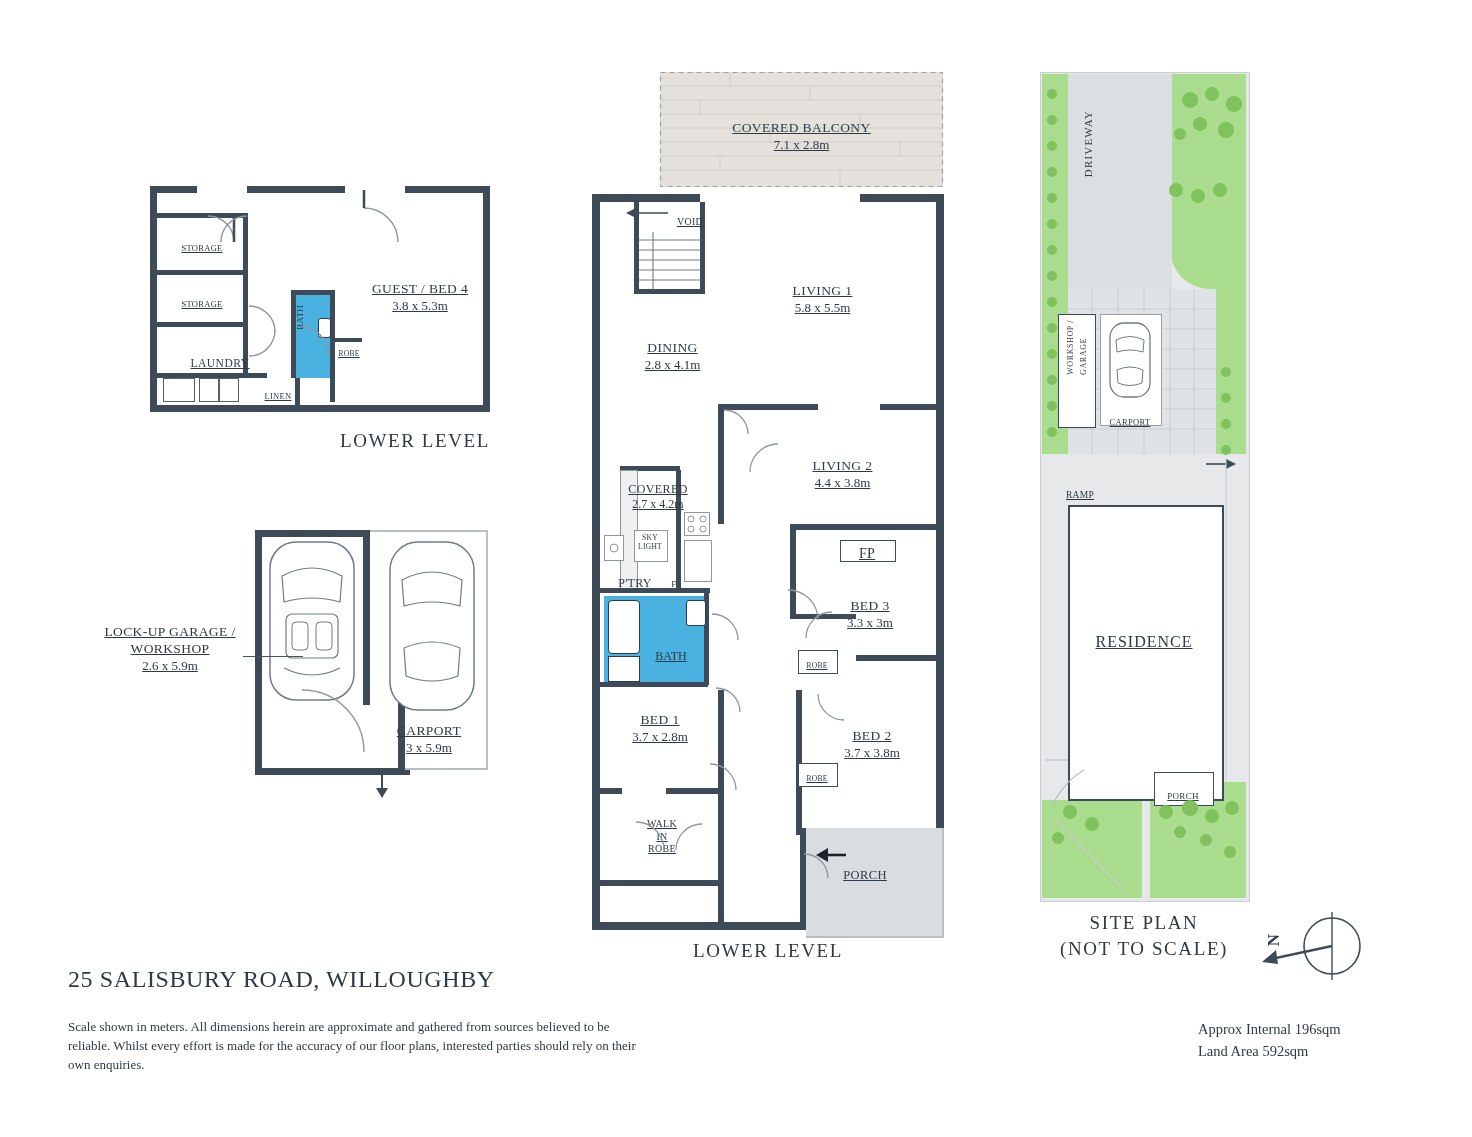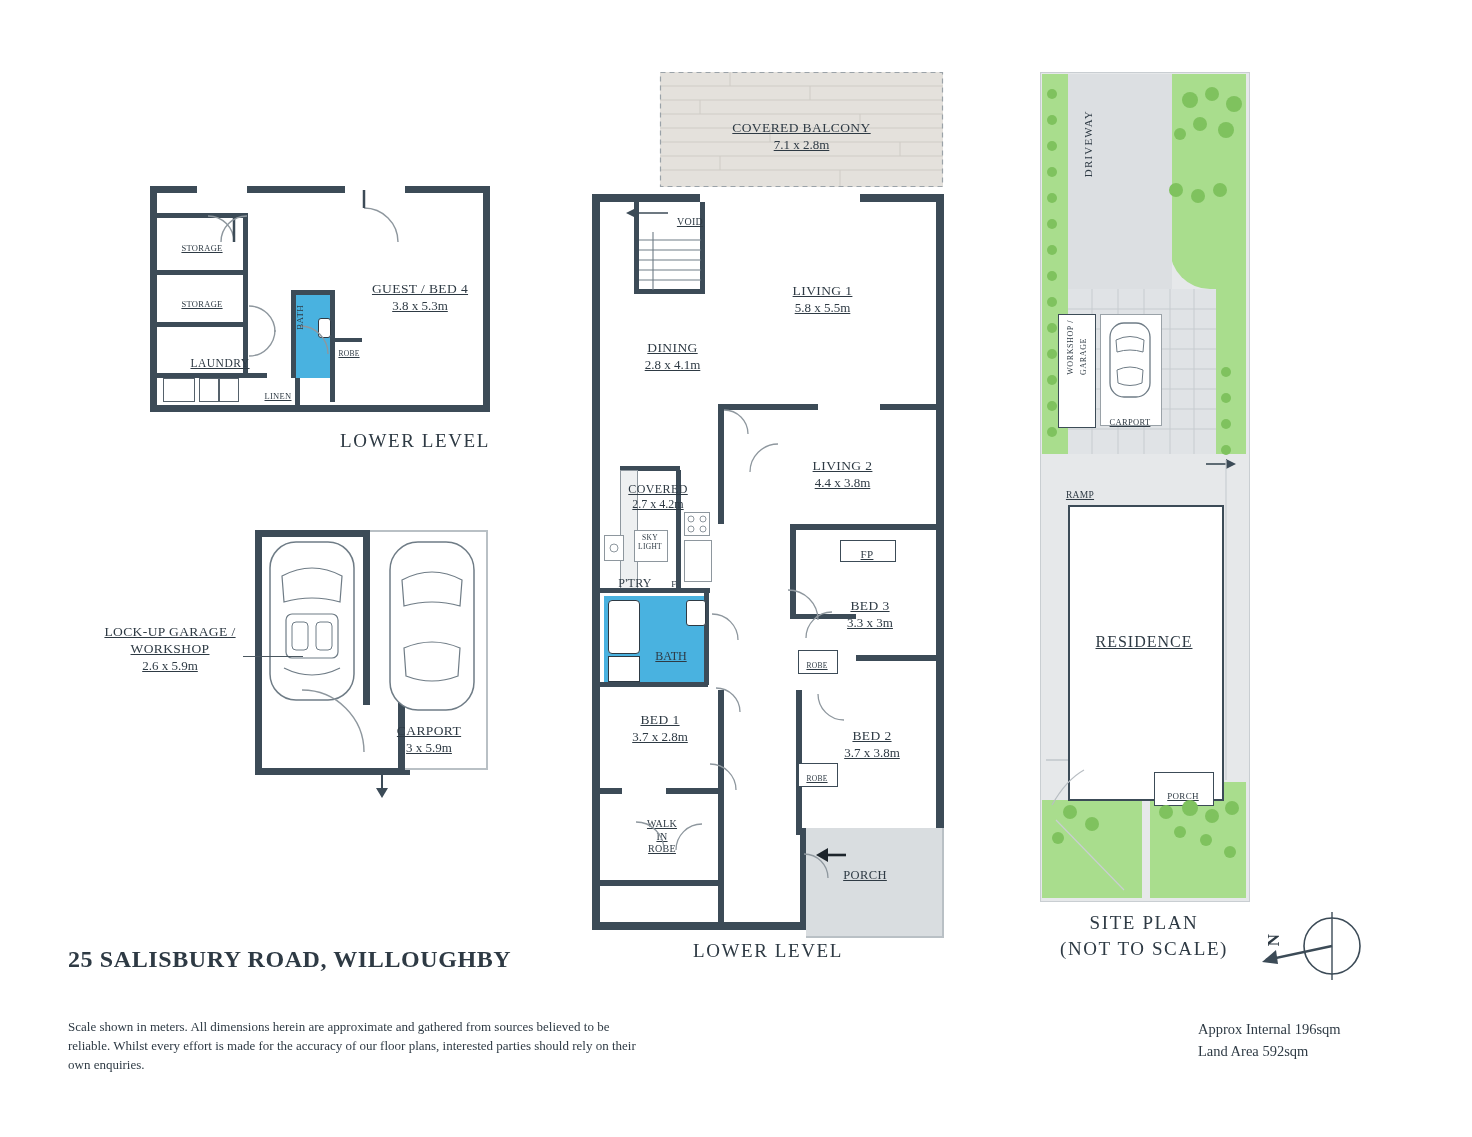--- a/index.html
+++ b/index.html
@@ -248,21 +248,21 @@
   <div class="room" style="left:612px;top:572px;width:46px;">
     <span class="tiny" style="font-size:12px;">P'TRY</span>
   </div>
   <div class="room" style="left:662px;top:572px;width:24px;">
     <span class="tiny" style="font-size:9px;">F</span>
   </div>
   <div class="wall" style="left:600px;top:588px;width:110px;height:5px;"></div>
 
   <div class="lightfill" style="left:840px;top:540px;width:54px;height:20px;border:1.4px solid #3c4b57;"></div>
   <div class="room" style="left:840px;top:543px;width:54px;">
-    <span class="tiny" style="font-size:11px;">FP</span>
+    <span class="tiny" style="font-size:14px;">FP</span>
   </div>
   <div class="wall" style="left:790px;top:524px;width:154px;height:6px;"></div>
   <div class="wall" style="left:790px;top:524px;width:6px;height:95px;"></div>
   <div class="wall" style="left:796px;top:614px;width:60px;height:5px;"></div>
   <div class="wall" style="left:856px;top:655px;width:88px;height:6px;"></div>
 
   <div class="room" style="left:800px;top:598px;width:140px;">
     <div class="nm">BED 3</div>
     <div class="dim">3.3 x 3m</div>
   </div>
@@ -462,21 +462,21 @@
     <circle cx="70" cy="38" r="28" fill="none" stroke="#3c4b57" stroke-width="1.6"></circle>
     <line x1="70" y1="4" x2="70" y2="72" stroke="#3c4b57" stroke-width="1.4"></line>
     <line x1="70" y1="38" x2="4" y2="52" stroke="#3c4b57" stroke-width="2.4"></line>
     <path d="M0,54 L14,42 L16,56 Z" fill="#3c4b57"></path>
   </svg>
   <div style="position:absolute;left:1268px;top:930px;">
     <span style="font-size:17px;font-weight:bold;display:inline-block;transform:rotate(-90deg);">N</span>
   </div>
 </div>
 
-<div class="title" style="left:68px;top:946px;font-weight:bold;">
+<div class="title" style="left:68px;top:966px;">
   <span>25 SALISBURY ROAD, WILLOUGHBY</span>
 </div>
 <div class="discl" style="left:68px;top:1018px;">
   <span>Scale shown in meters. All dimensions herein are approximate and gathered from sources believed to be  reliable. Whilst every effort is made for the accuracy of our floor plans, interested parties should rely on their own enquiries.</span>
 </div>
 <div class="areas" style="left:1198px;top:1019px;">
   <div>Approx Internal 196sqm</div>
   <div>Land Area 592sqm</div>
 </div>
 

